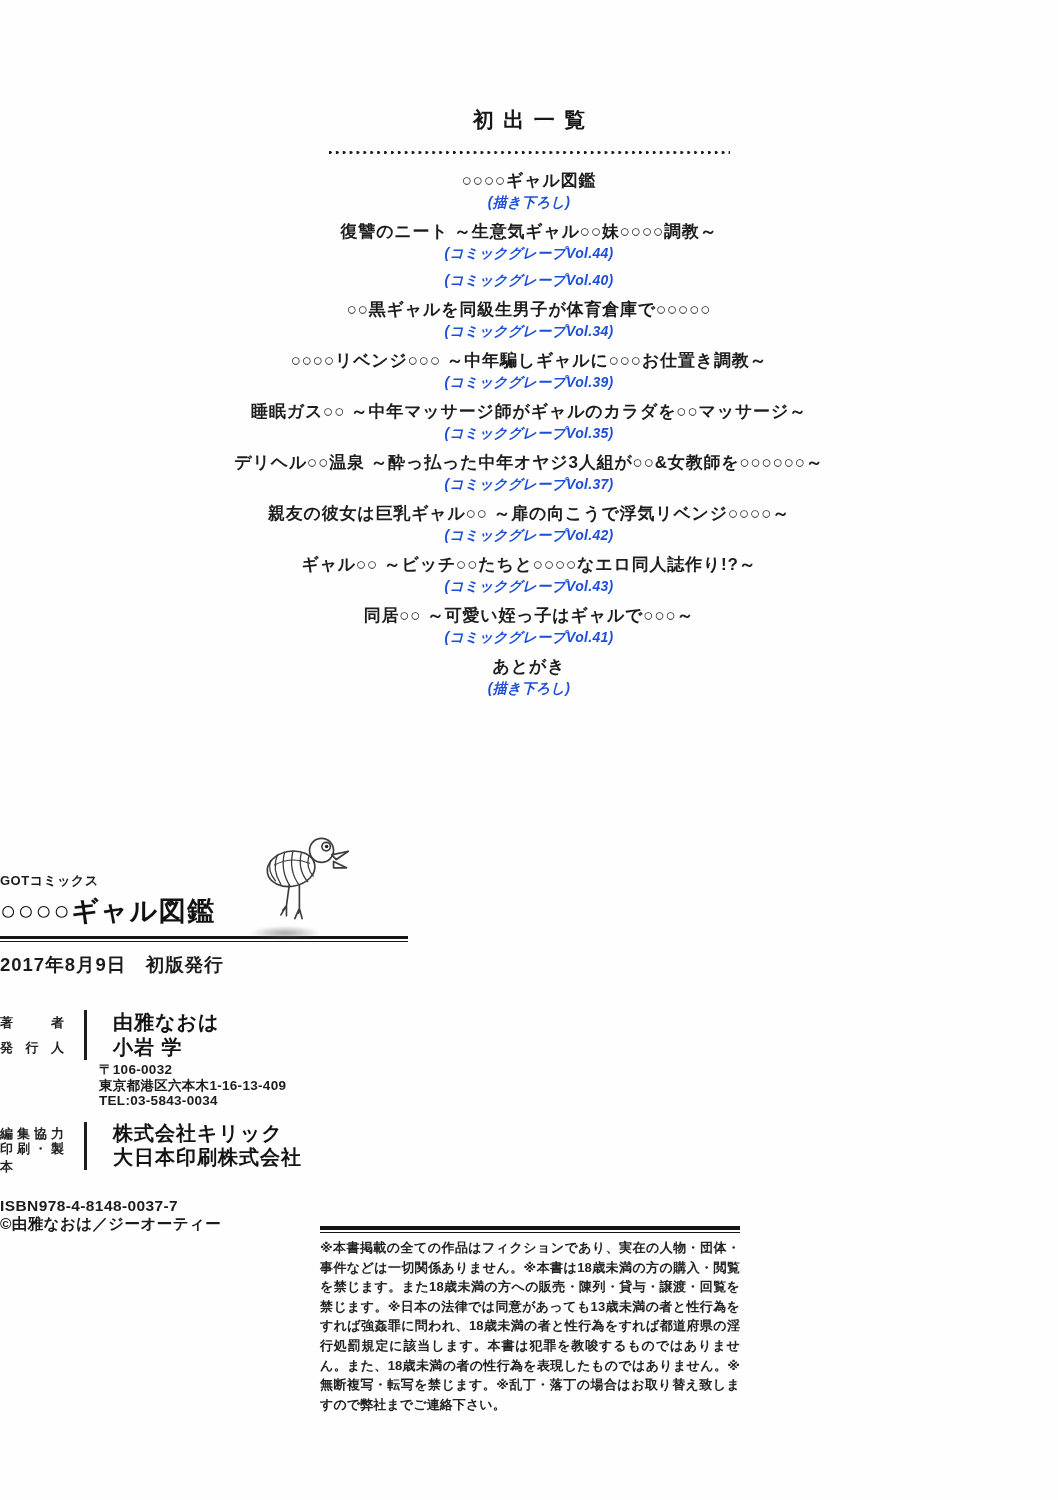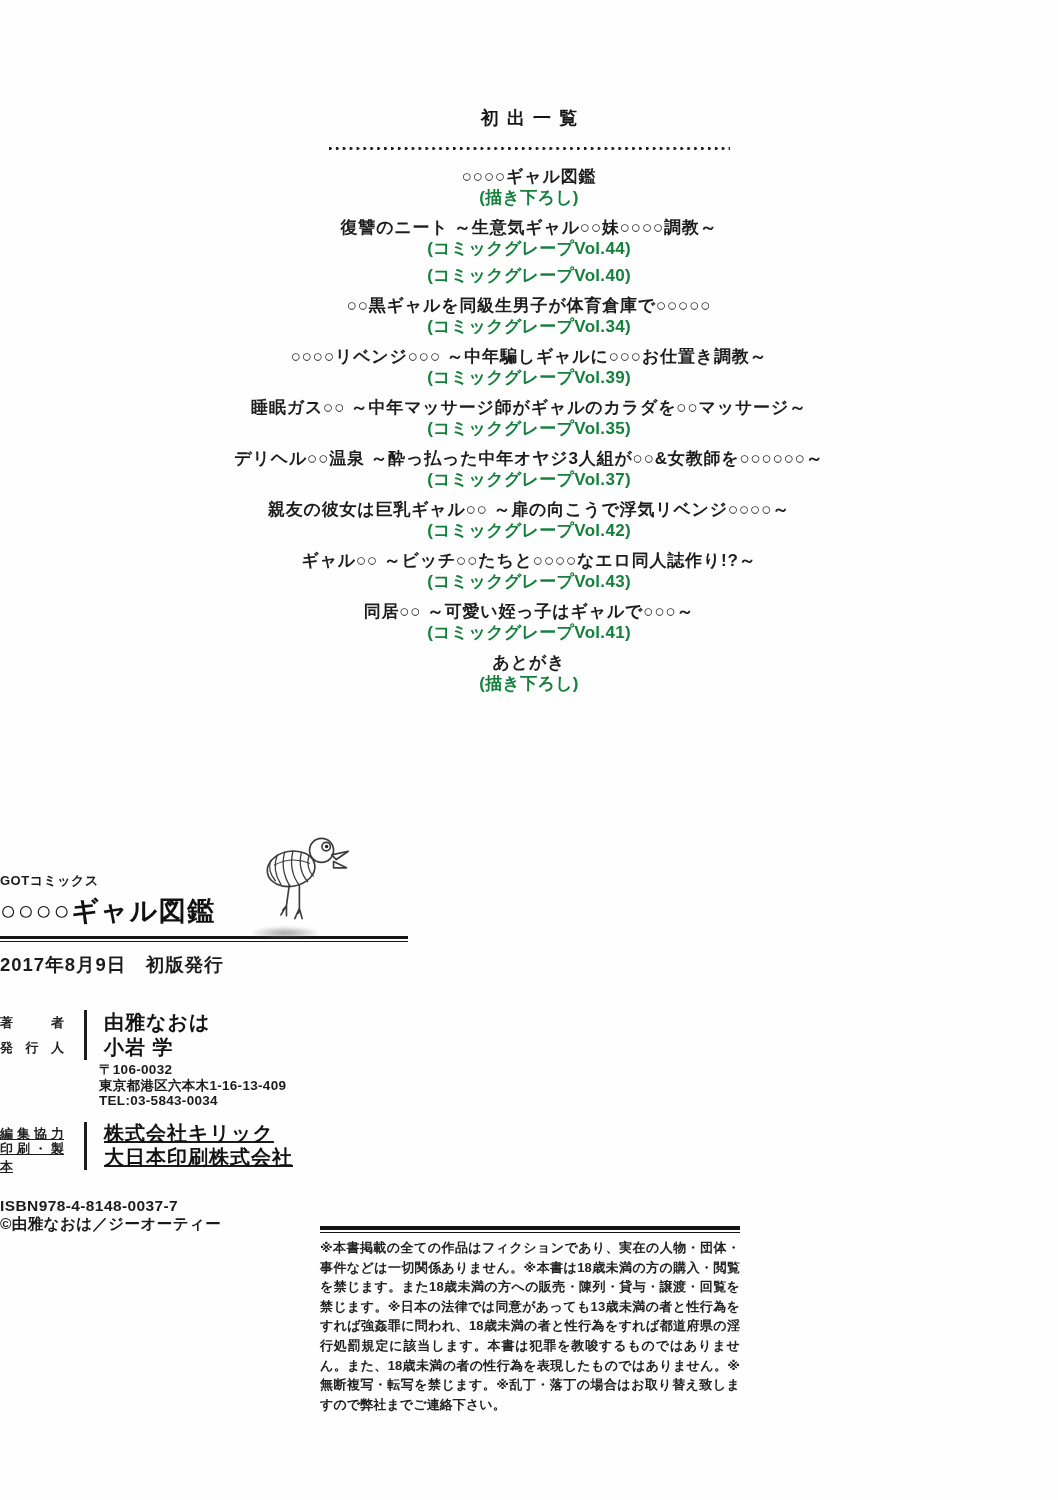--- a/index.html
+++ b/index.html
@@ -9,37 +9,37 @@
     margin:0 auto;
     background:#fefefe;
     color:#1b1b1b;
     font-family:"Liberation Sans","DejaVu Sans",sans-serif;
     overflow:hidden;
   }
   
   .first-pub{position:absolute;top:0;left:0;width:100%;text-align:center;}
   .fp-heading{
     margin:106px 0 0 0;
-    font-size:18px;font-weight:bold;
+    font-size:21px;font-weight:bold;
     letter-spacing:0.45em;padding-left:0.45em;
     color:#161616;
   }
   .dotted-rule{
     width:402px;height:5px;margin:16px auto 14px auto;
     background-image:radial-gradient(circle at 2.2px 2.5px,#1d1d1d 1.35px,rgba(0,0,0,0) 1.7px);
     background-size:6.9px 5px;background-repeat:repeat-x;
   }
   .work{margin-bottom:9px;}
   .work-title{
     font-size:17px;font-weight:bold;line-height:24px;
     letter-spacing:0.8px;color:#1d1d1d;
   }
   .work-source{
-    font-size:17px;font-weight:bold;line-height:18px;
-    color:#15803d;letter-spacing:0.3px;
+    font-size:14px;font-weight:bold;line-height:18px;
+    color:#1d4ed8;letter-spacing:0.3px;font-style:italic;
   }
   
   .colophon{position:absolute;top:826px;left:0;width:100%;}
   .bird{position:absolute;left:256px;top:4px;width:96px;height:96px;}
   .bird svg{width:100%;height:100%;}
   .bird-shadow{
     position:absolute;left:249px;top:100px;width:72px;height:14px;
     border-radius:50%;
     background:radial-gradient(ellipse at center,rgba(110,110,110,.6),rgba(110,110,110,0) 70%);
     filter:blur(1px);
@@ -52,29 +52,29 @@
   .edition{font-size:18.5px;font-weight:bold;margin-top:10px;letter-spacing:1px;}
   .credits{margin-top:33px;}
   .credit-row{display:flex;align-items:stretch;height:25px;gap:8px;}
   .credits2 .credit-row{height:24px;}
   .credit-label{
     width:64px;align-self:center;flex:none;
     font-size:13px;font-weight:bold;color:#222;
     text-align:justify;text-align-last:justify;
   }
   .credit-value{
-    border-left:3px solid #1d1d1d;margin-left:12px;padding-left:17px;
+    border-left:3px solid #1d1d1d;margin-left:12px;padding-left:26px;
     display:flex;align-items:center;
     font-size:20px;font-weight:bold;letter-spacing:1px;color:#131313;
   }
   .credit-address{
     margin:2px 0 0 99px;
     font-size:13.5px;font-weight:bold;line-height:15.5px;letter-spacing:0.3px;
   }
-  .credits2{margin-top:13px;text-decoration:underline;}
+  .credits2{margin-top:13px;}
   .isbn-block{margin-top:27px;font-size:15.5px;font-weight:bold;line-height:18px;letter-spacing:0.4px;}
   
   .legal{position:absolute;top:1226px;left:320px;width:420px;}
   .double-rule{height:2px;border-top:4px solid #141414;border-bottom:1px solid #141414;}
   .legal p{
     margin:5px 0 0 0;
     font-size:13px;font-weight:bold;line-height:19.6px;
     text-align:justify;color:#222;letter-spacing:0.1px;
   }
 </style>

